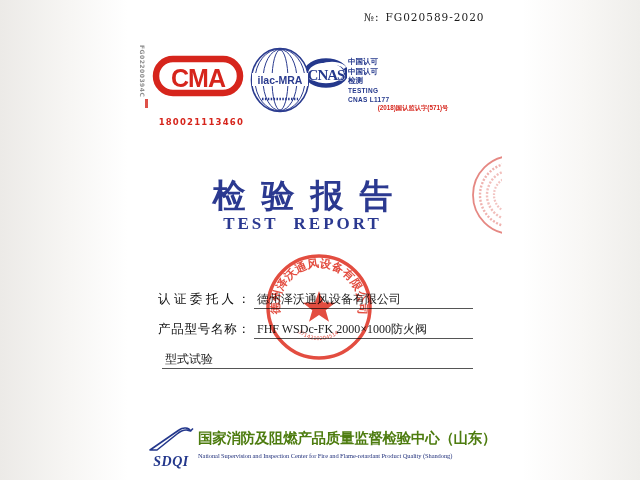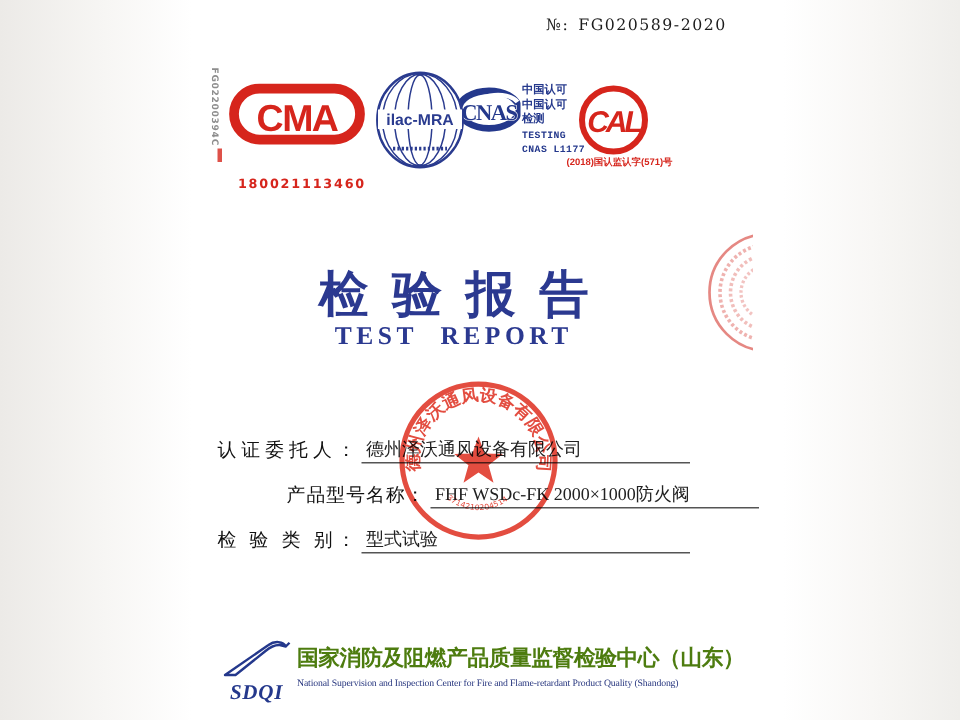--- a/index.html
+++ b/index.html
@@ -23,38 +23,38 @@
     font-family:"DejaVu Sans",sans-serif;font-size:6px;font-weight:700;color:#8d8d8d;letter-spacing:.5px;}
   .side-tick{position:absolute;left:145px;top:99px;width:3px;height:9px;background:#d6251c;opacity:.8;}
 
   
   .logo-block{position:absolute;}
   .cma{left:150px;top:55px;width:94px;text-align:right;}
   .cma-code{font-family:"DejaVu Sans",sans-serif;font-size:8.5px;font-weight:700;color:#d6251c;
     letter-spacing:1.2px;margin-top:16px;white-space:nowrap;}
   .ilac{left:250px;top:47px;}
   .cnas{left:305px;top:54px;}
-  .cnas-lines{position:absolute;left:348px;top:57px;color:#24388c;line-height:9.5px;white-space:nowrap;font-family:Liberation Mono, monospace;}
+  .cnas-lines{position:absolute;left:348px;top:57px;color:#24388c;line-height:9.5px;white-space:nowrap;}
   .cnas-lines .zh{font-size:7.5px;font-weight:700;}
   .cnas-lines .en{font-size:6.5px;font-weight:700;letter-spacing:.3px;}
   .cal{left:384px;top:56px;width:50px;text-align:center;}
   .cal-caption{position:absolute;left:372px;top:104px;width:82px;text-align:center;
     font-size:6.3px;color:#d6251c;font-weight:700;white-space:nowrap;}
 
   
   .title-zh{position:absolute;left:145px;top:174px;width:315px;text-align:center;
     font-size:33px;font-weight:700;color:#2b3990;letter-spacing:16px;text-indent:16px;}
   .title-en{position:absolute;left:145px;top:214px;width:315px;text-align:center;
     font-family:"Liberation Serif",serif;font-size:17px;font-weight:700;color:#2b3990;
     letter-spacing:3px;word-spacing:8px;}
 
   
-  .field-row{position:absolute;left:145px;width:315px;display:flex;align-items:center;}
+  .field-row{position:absolute;left:158px;width:315px;display:flex;align-items:flex-start;}
   .field-row.r0{top:291px;}
-  .field-row.r1{top:321px;margin-left:46px;}
+  .field-row.r1{top:321px;}
   .field-row.r2{top:351px;}
   .field-label{width:92px;font-family:"Liberation Serif",serif;font-size:12.5px;color:#111;
     text-align:justify;text-align-last:justify;white-space:nowrap;line-height:17px;}
   .field-value{flex:1;margin-left:4px;border-bottom:1px solid #555;height:17px;
     font-family:"Liberation Serif",serif;font-size:12px;color:#222;padding-left:3px;
     line-height:17px;white-space:nowrap;overflow:visible;}
 
   
   .stamp-main{position:absolute;left:263px;top:251px;width:112px;height:112px;
     opacity:.9;mix-blend-mode:multiply;}
@@ -112,26 +112,20 @@
     </svg>
   </div>
   <div class="cnas-lines">
     <div class="zh">中国认可</div>
     <div class="zh">中国认可</div>
     <div class="zh">检测</div>
     <div class="en">TESTING</div>
     <div class="en">CNAS L1177</div>
   </div>
 
-  <div class="logo-block cal">
-    <svg width="50" height="48" viewBox="0 0 50 48">
-      <circle cx="25" cy="24" r="21" fill="none" stroke="#d6251c" stroke-width="4"></circle>
-      <text x="25" y="32" text-anchor="middle" font-family="Liberation Sans, sans-serif" font-size="20" font-weight="bold" font-style="italic" letter-spacing="-2" fill="#d6251c">CAL</text>
-    </svg>
-  </div>
   <div class="cal-caption">(2018)国认监认字(571)号</div>
 
   <div class="stamp-edge">
     <svg width="42" height="86" viewBox="0 0 42 86">
       <circle cx="52" cy="43" r="39" fill="none" stroke="#dd6059" stroke-width="1.8"></circle>
       <circle cx="52" cy="43" r="32" fill="none" stroke="#dd6059" stroke-width="2.4" stroke-dasharray="2 1.6" opacity=".65"></circle>
       <circle cx="52" cy="43" r="25" fill="none" stroke="#dd6059" stroke-width="2.4" stroke-dasharray="2 1.6" opacity=".55"></circle>
       <circle cx="52" cy="43" r="18" fill="none" stroke="#dd6059" stroke-width="2.2" stroke-dasharray="1.8 1.5" opacity=".5"></circle>
     </svg>
   </div>
@@ -141,21 +135,20 @@
 
   <div class="field-row r0">
     <span class="field-label">认证委托人：</span>
     <span class="field-value">德州泽沃通风设备有限公司</span>
   </div>
   <div class="field-row r1">
     <span class="field-label">产品型号名称：</span>
     <span class="field-value">FHF WSDc-FK 2000×1000防火阀</span>
   </div>
   <div class="field-row r2">
-    <span class="field-label">检 验 类 别：</span>
     <span class="field-value">型式试验</span>
   </div>
 
   <div class="stamp-main">
     <svg width="112" height="112" viewBox="0 0 112 112">
       <defs>
         <path id="arcTop" d="M 16.6,63 A 40,40 0 1 1 95.4,63" fill="none"></path>
         <path id="arcBottom" d="M 34.8,81.3 A 33,33 0 0 0 77.2,81.3" fill="none"></path>
       </defs>
       <circle cx="56" cy="56" r="51" fill="none" stroke="#e0392b" stroke-width="3.5"></circle>

